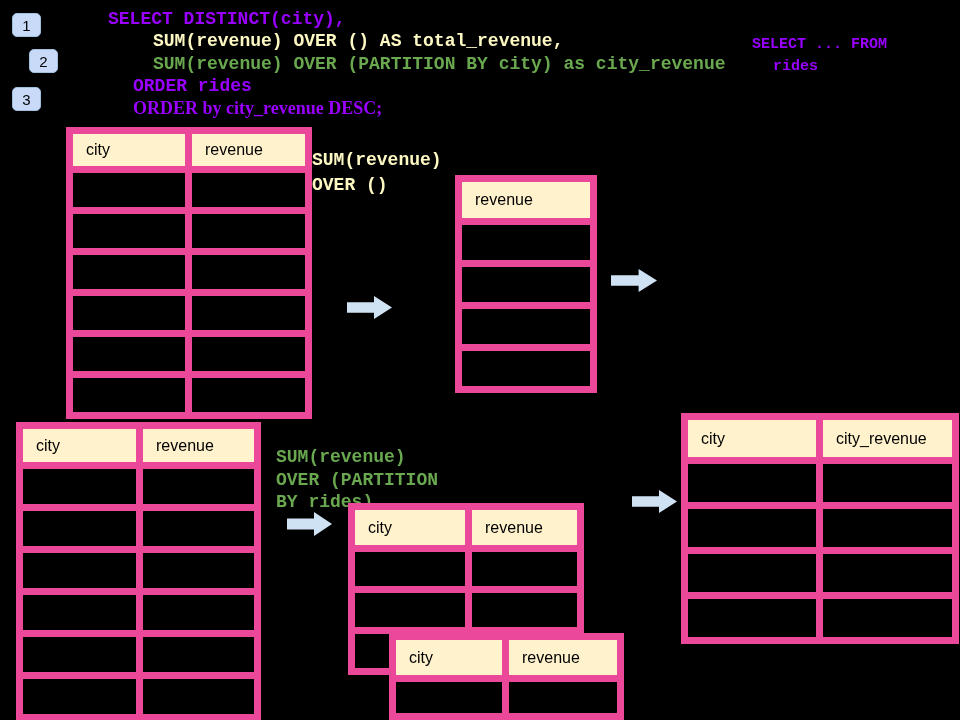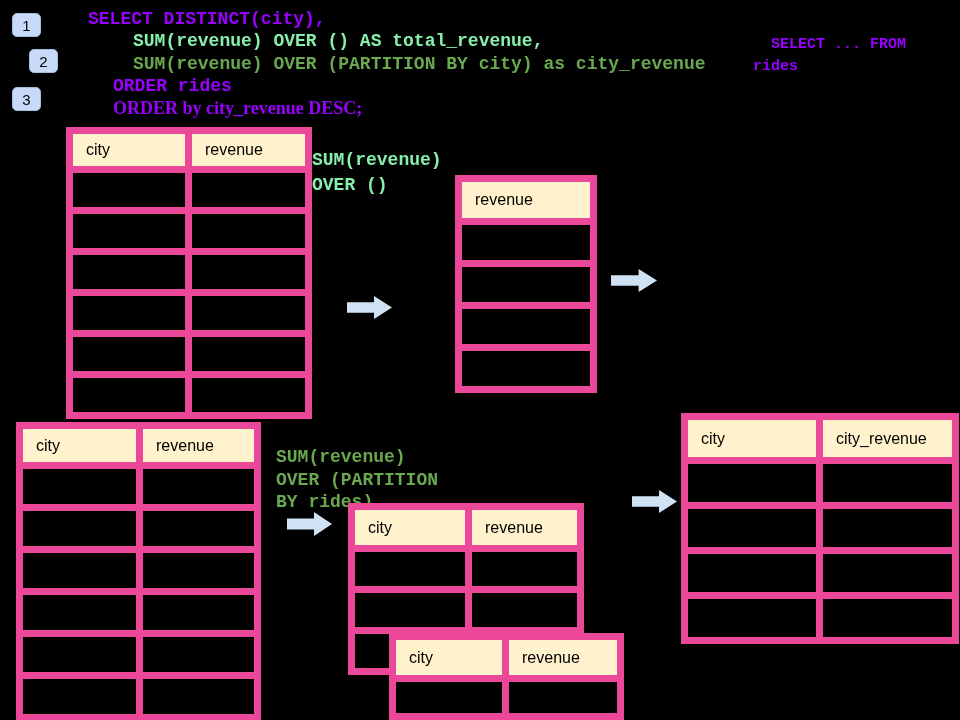--- a/index.html
+++ b/index.html
@@ -1,24 +1,24 @@
 <!DOCTYPE html>
 <html><head>
 <meta charset="utf-8">
 <style>
   html,body{margin:0;padding:0;}
   body{width:960px;height:720px;overflow:hidden;background:#000;position:relative;
        font-family:"Liberation Sans",sans-serif;}
 
   
   .code-line{position:absolute;font:bold 18px "Liberation Mono","DejaVu Sans Mono",monospace;
-             white-space:pre;letter-spacing:0;}
+             white-space:pre;letter-spacing:0;margin-left:20px;}
   .code-sm{font:bold 15px "Liberation Mono","DejaVu Sans Mono",monospace;}
   .c-purple{color:#9900FF;}
-  .c-red{color:#86efac;}
+  .c-red{color:#fef9c3;}
   .c-green{color:#6AA84F;}
 
   
   .badge{position:absolute;width:29px;height:24px;background:#C9DAF8;border:1px solid #9FC0E0;
          border-radius:5px;box-sizing:border-box;display:flex;align-items:center;justify-content:center;
          font:15px "Liberation Sans",sans-serif;color:#000;}
   .badge1{left:12px;top:13px;}
   .badge2{left:29px;top:49px;}
   .badge3{left:12px;top:87px;}
 
@@ -57,21 +57,21 @@
 
 <div>
   <div class="code-line c-purple" style="left:88px;top:9px;">SELECT DISTINCT(city),</div>
   <div class="code-line c-red" style="left:133px;top:31px;">SUM(revenue) OVER () AS total_revenue,</div>
   <div class="code-line c-green" style="left:133px;top:54px;">SUM(revenue) OVER (PARTITION BY city) as city_revenue</div>
   <div class="code-line c-purple" style="left:113px;top:76px;">ORDER rides</div>
   <div class="code-line c-purple" style="left:113px;top:98px;font-family:Liberation Serif, serif;">ORDER by city_revenue DESC;</div>
 </div>
 
 <div>
-  <div class="code-line code-sm c-purple" style="left:771px;top:36px;text-align:right;">SELECT ... FROM</div>
+  <div class="code-line code-sm c-purple" style="left:732px;top:36px;text-align:right;">SELECT ... FROM</div>
   <div class="code-line code-sm c-purple" style="left:753px;top:58px;text-align:right;">rides</div>
 </div>
 
 <div>
   <div class="ann-line c-red" style="left:312px;top:138px;">SUM(revenue)</div>
   <div class="ann-line c-red" style="left:312px;top:163px;">OVER ()</div>
 </div>
 
 <div>
   <div class="ann-line c-green" style="left:276px;top:435px;">SUM(revenue)</div>

